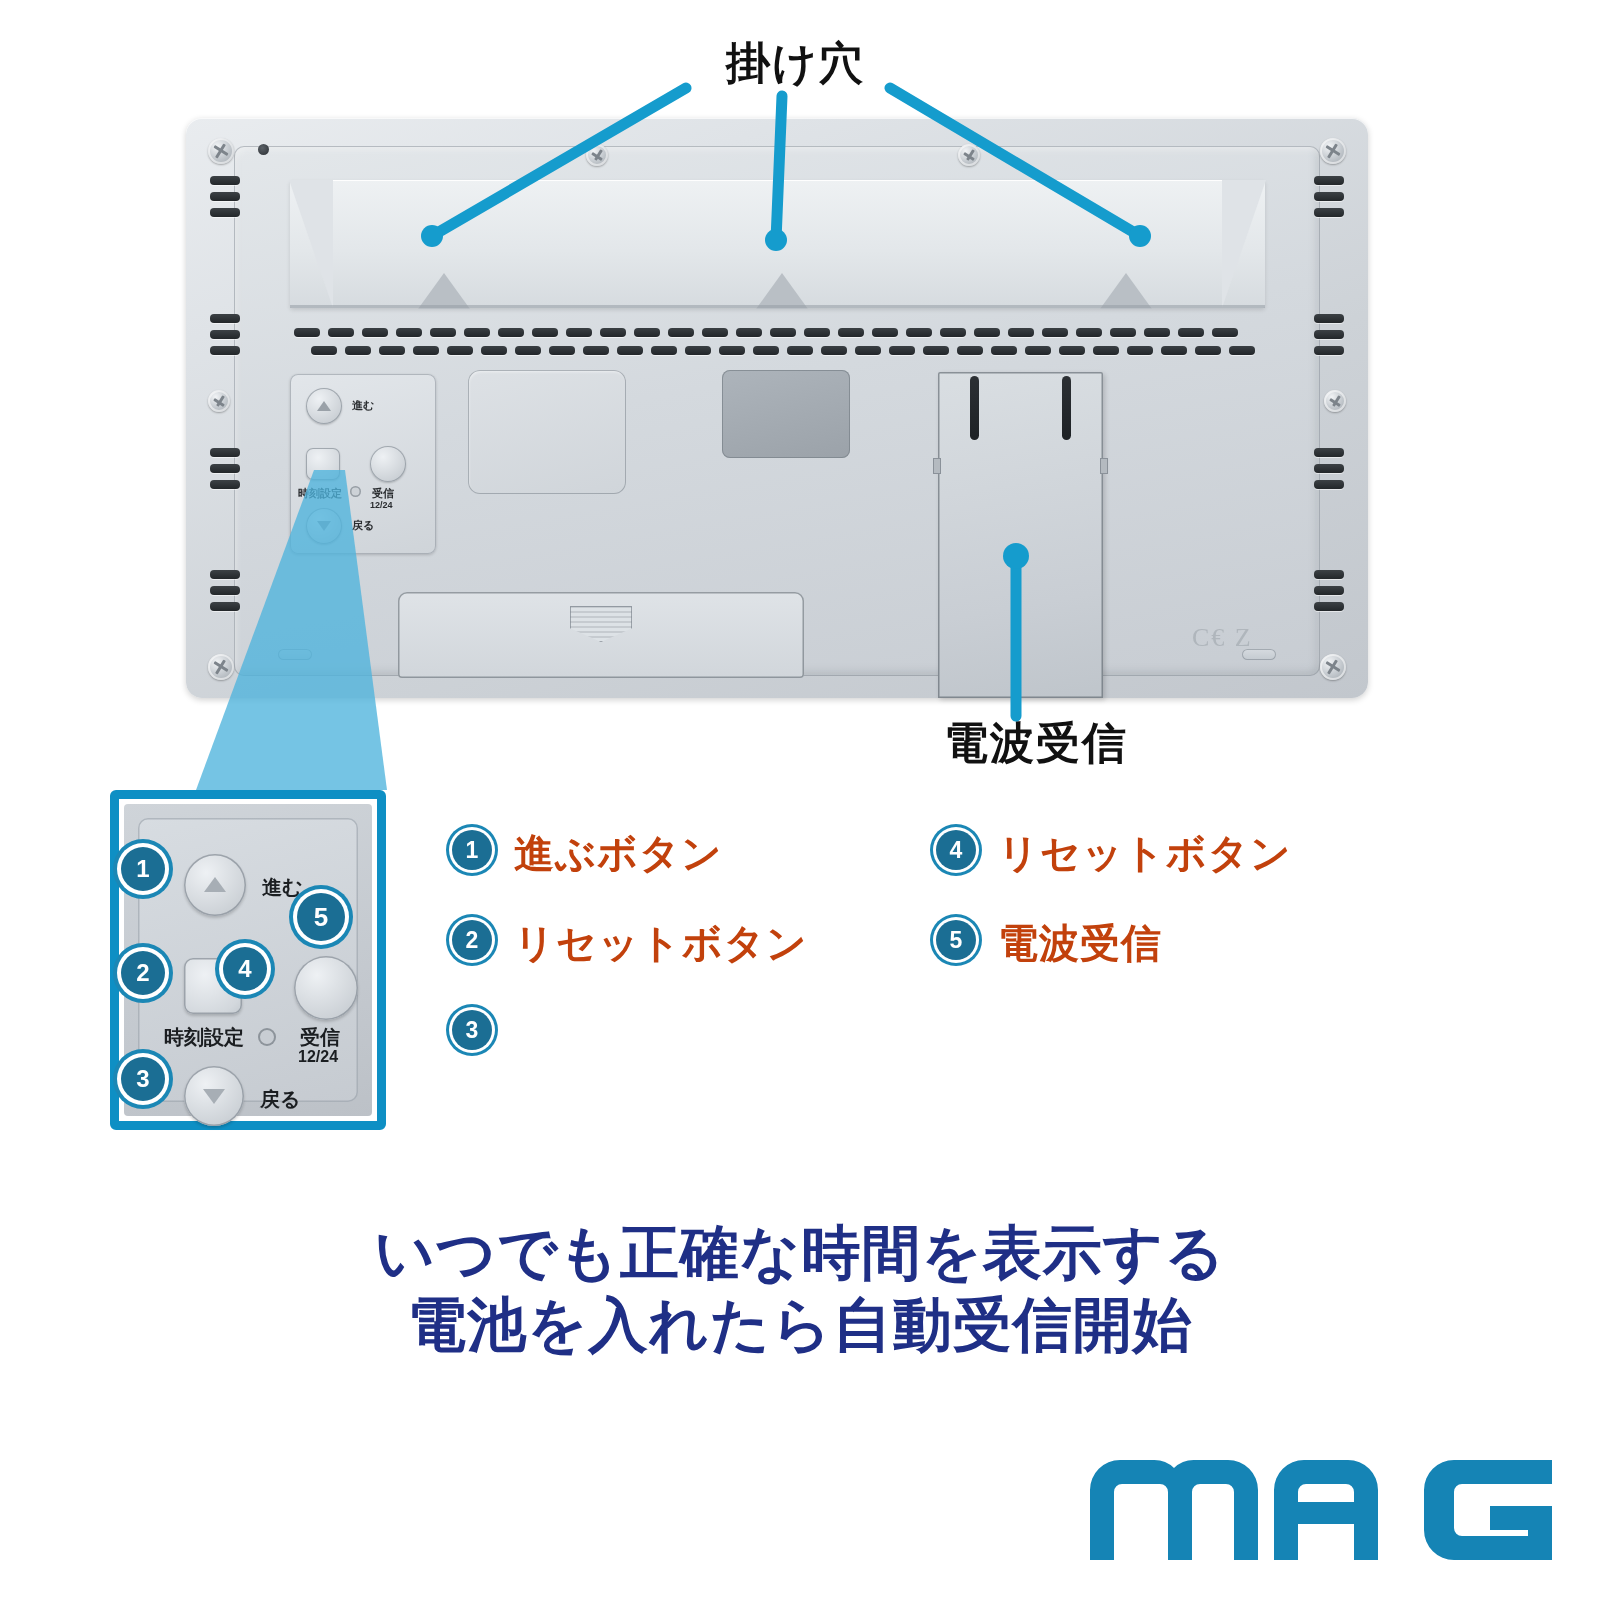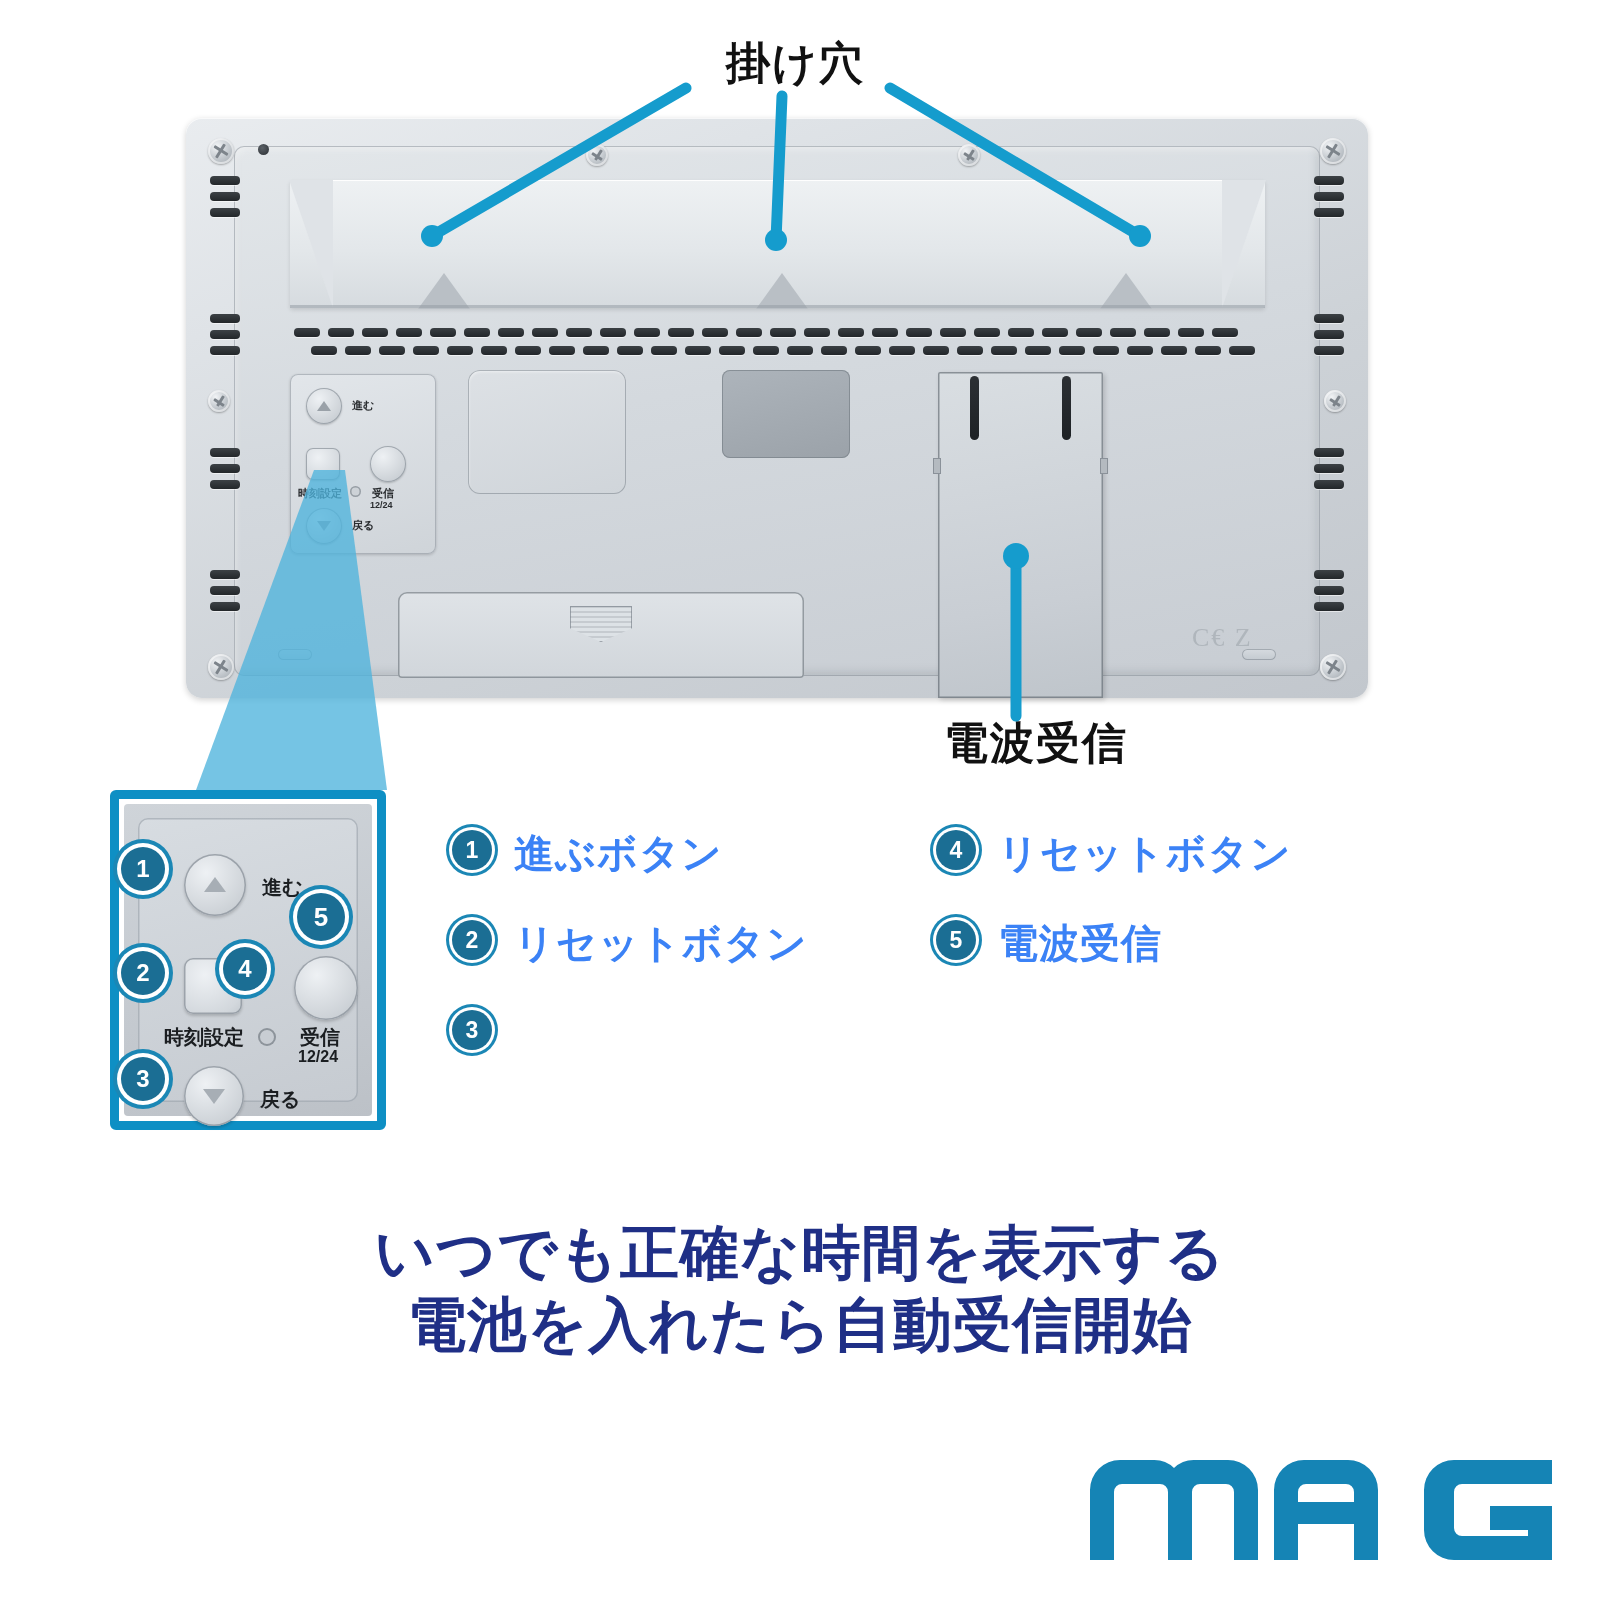--- a/index.html
+++ b/index.html
@@ -231,21 +231,21 @@
   }
   .legend-badge {
     flex:0 0 auto; width:40px; height:40px; border-radius:50%;
     background:#1b6e94; color:#fff;
     display:flex; align-items:center; justify-content:center;
     font-size:23px; font-weight:700; line-height:1;
     box-shadow: 0 0 0 3px #fff, 0 0 0 6px #1b87b5;
     margin-top:4px;
   }
   .legend-text {
-    font-size:40px; font-weight:700; color:#3b82f6; line-height:1.35;
+    font-size:40px; font-weight:700; color:#c2410c; line-height:1.35;
     letter-spacing:1px; white-space:nowrap;
   }
 
   
   .tagline {
     position:absolute; left:0; right:0; top:1218px;
     text-align:center; color:#1f2f86;
     font-size:59px; font-weight:700; line-height:1.22; letter-spacing:1px;
   }
 

